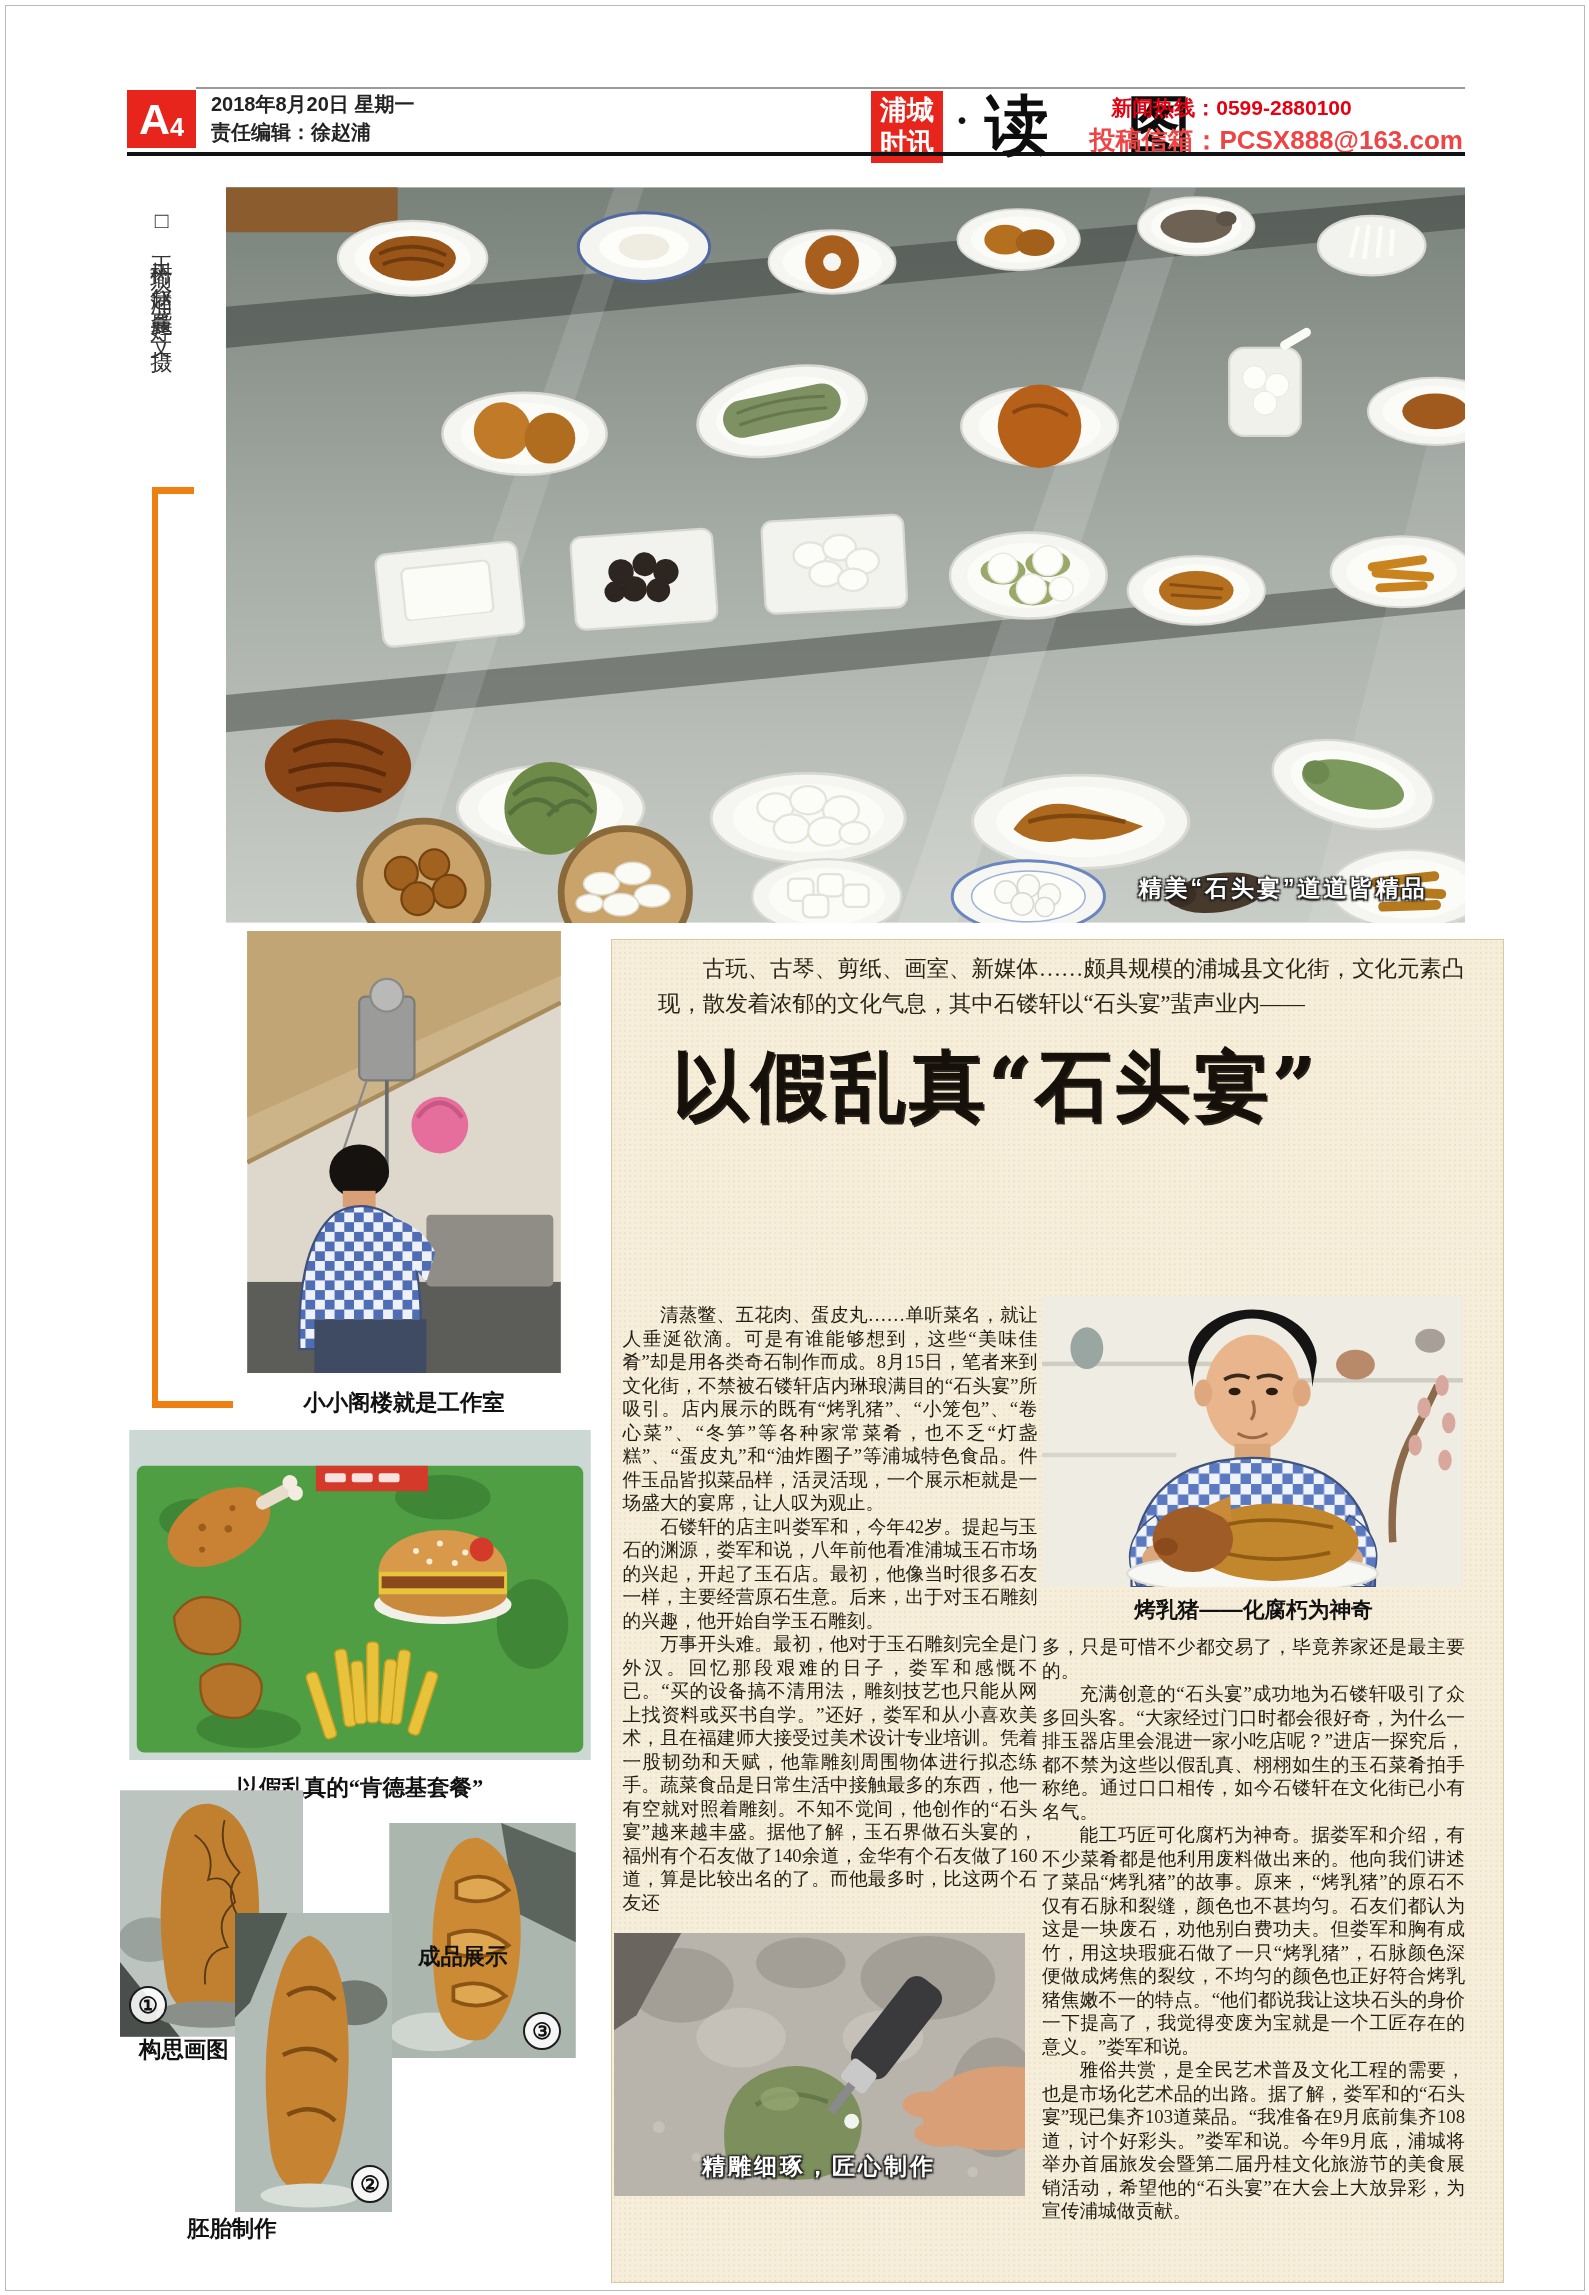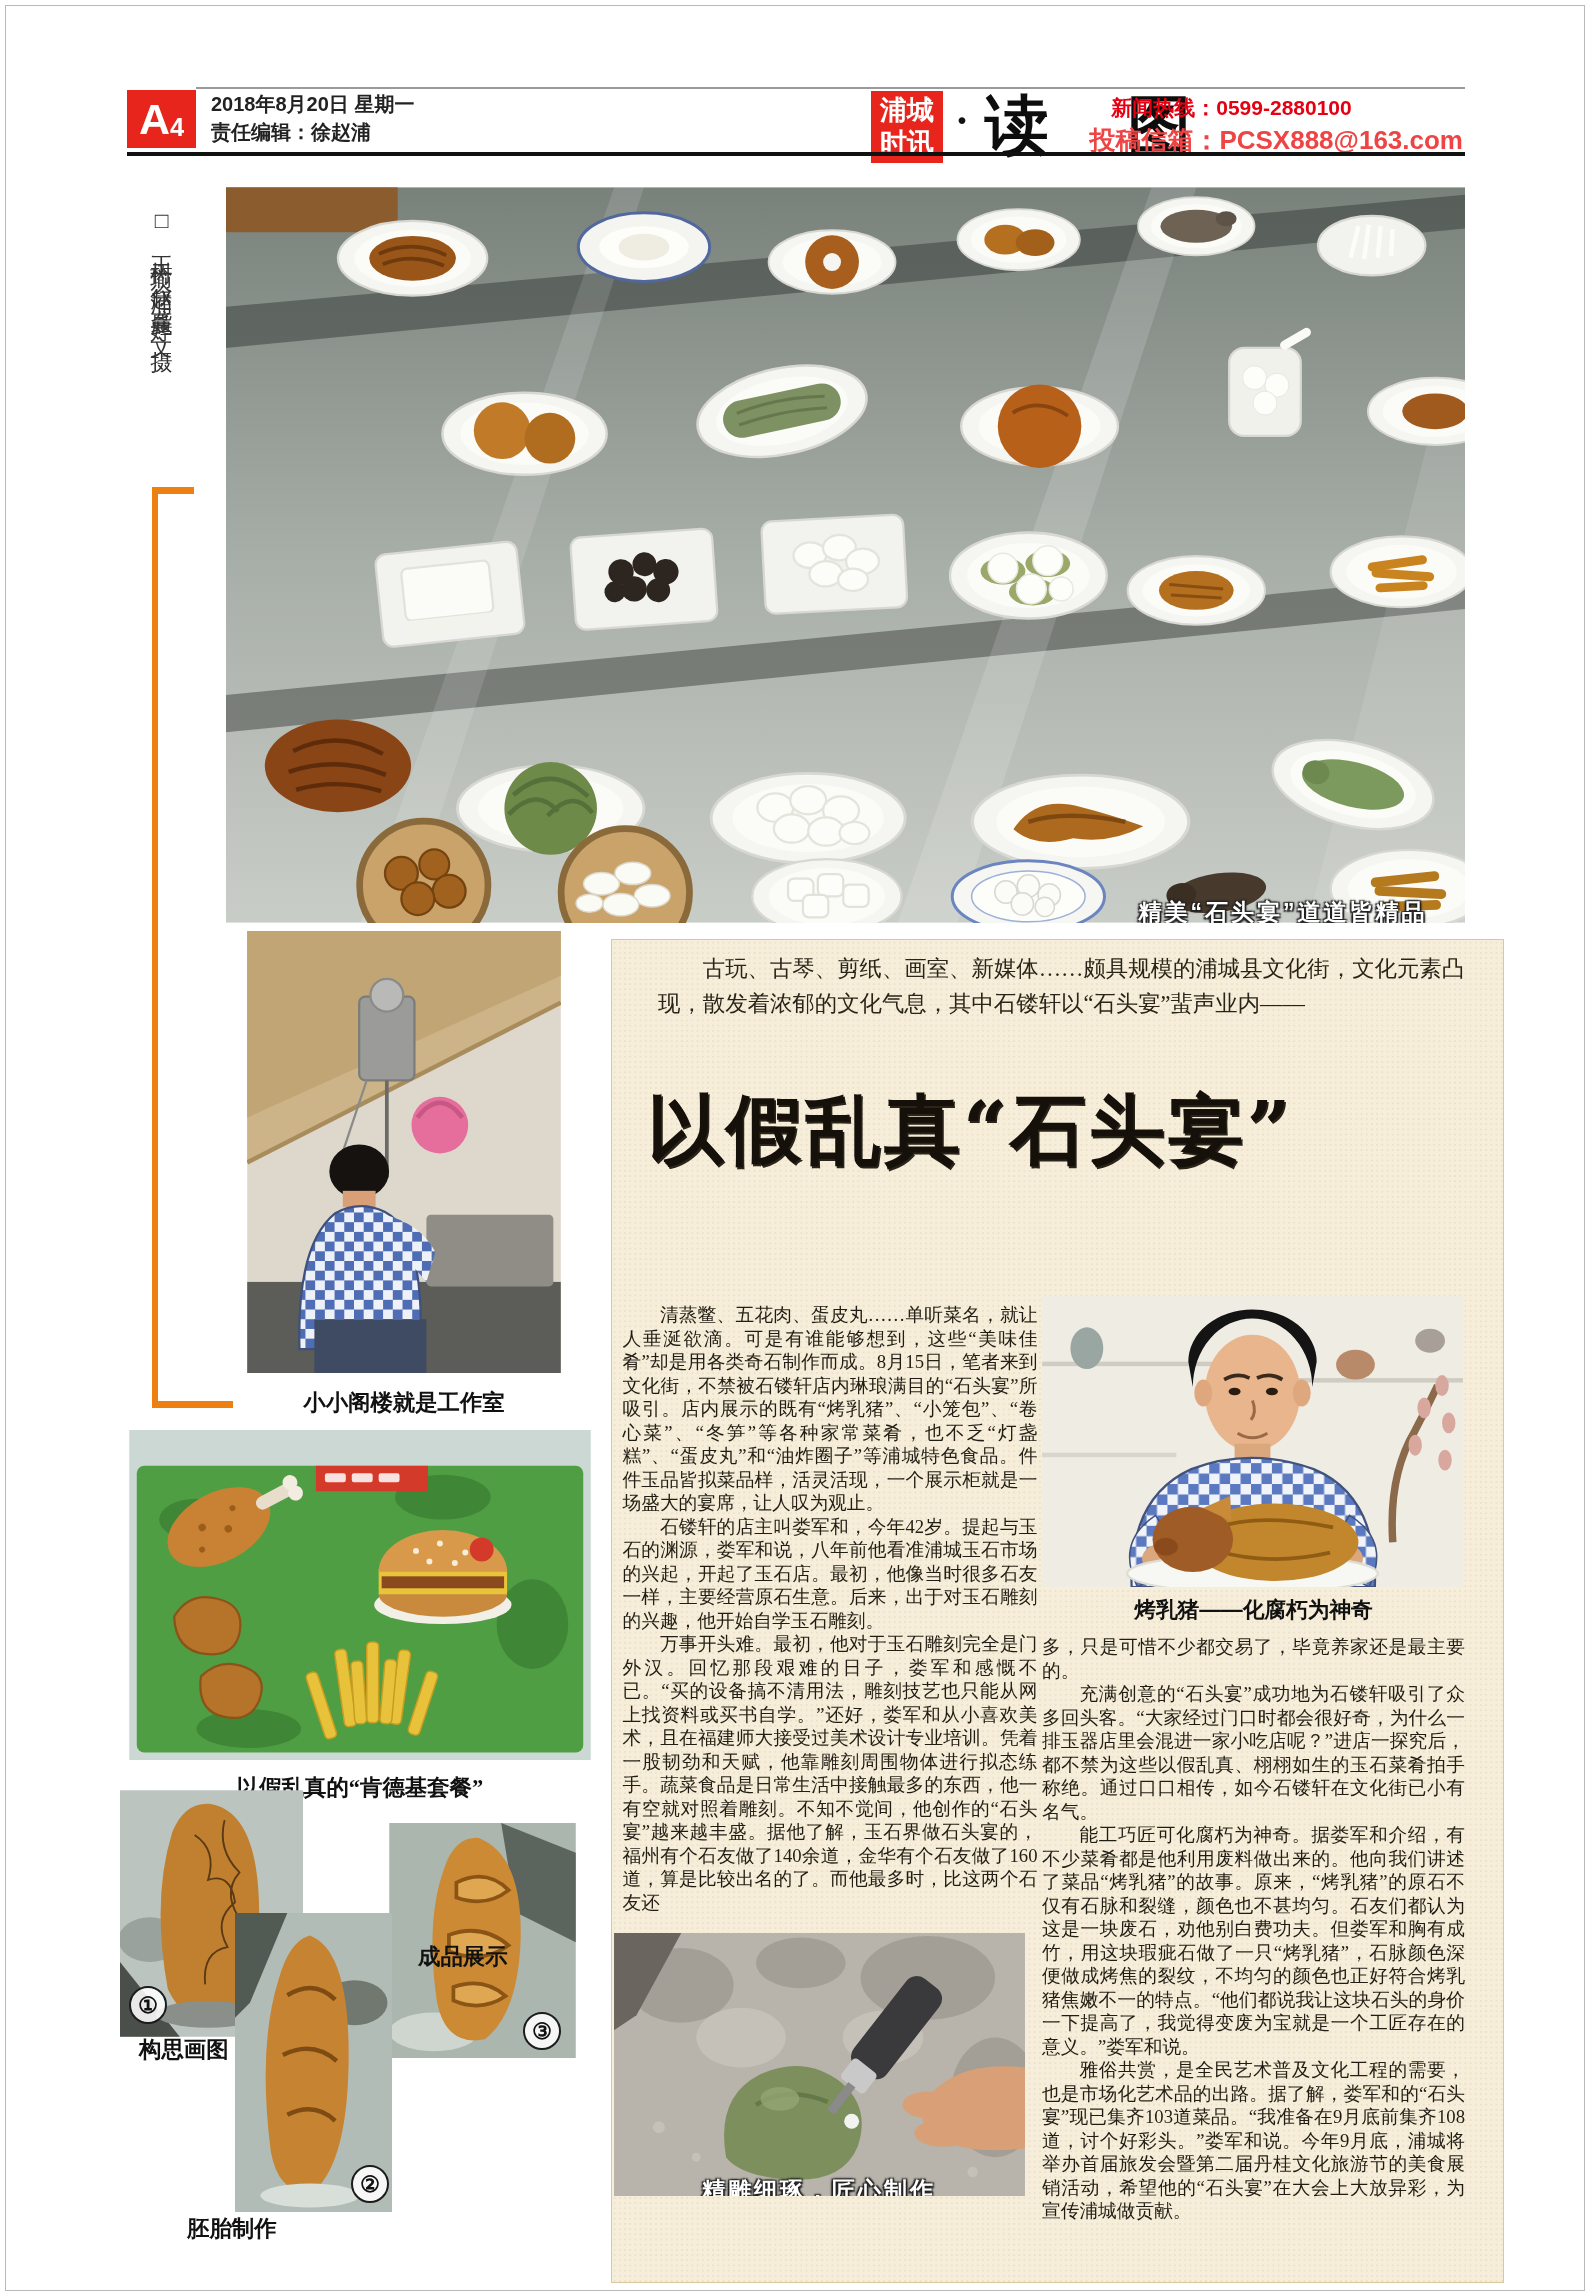--- a/index.html
+++ b/index.html
@@ -35,35 +35,35 @@
   .orange-bracket .tick-bot{position:absolute;left:0;bottom:0;width:75px;height:6.7px;background:#ee8012;}
 
   
   .photo{position:absolute;overflow:hidden;}
   .photo svg{display:block;}
   .caption{position:absolute;font-family:Liberation Serif, serif;font-weight:bold;
             font-size:22.4px;color:#111;}
   .caption.center{text-align:center;}
   .overlay-cap{position:absolute;font-family:"Liberation Sans",sans-serif;font-weight:bold;
             font-size:23px;color:#fff;letter-spacing:3px;
-            text-shadow:1.5px 1.5px 1.5px #222,-1.5px -1.5px 1.5px #222,1.5px -1.5px 1.5px #222,-1.5px 1.5px 1.5px #222;margin-top:24px;}
+            text-shadow:1.5px 1.5px 1.5px #222,-1.5px -1.5px 1.5px #222,1.5px -1.5px 1.5px #222,-1.5px 1.5px 1.5px #222;}
   .step-circle{position:absolute;width:34px;height:34px;border:2.2px solid #1c1c1c;border-radius:50%;
             background:rgba(255,255,255,.88);color:#111;font-family:"Liberation Sans",sans-serif;
             font-size:22.4px;font-weight:bold;display:flex;align-items:center;justify-content:center;}
 
   
   .panel{position:absolute;left:611px;top:939px;width:891px;height:1342px;background:#f6eeda;
          border:0.7px solid #d9c89f;
          background-image:radial-gradient(#ece1c2 0.7px,transparent 0.7px);background-size:5.2px 5.2px;}
   .intro{position:absolute;left:46px;top:10.5px;width:807px;font-size:22.4px;line-height:35px;
          text-indent:2em;color:#2a2418;}
   .headline{position:absolute;font-weight:900;color:#15100a;white-space:nowrap;
          font-family:"DejaVu Serif","Liberation Serif",serif;font-size:76px;letter-spacing:3px;
          text-shadow:1.5px 1.5px 0 #2a241a;}
-  .headline.l1{left:35px;top:96px;margin-top:44px;}
+  .headline.l1{left:60px;top:96px;}
   .headline.l2{left:139px;top:221px;}
   .col{position:absolute;font-size:18.7px;line-height:23.5px;text-align:justify;color:#221d14;}
   .col p{margin:0;text-indent:2em;}
   .col p.noindent{text-indent:0;}
   .col1{left:10.5px;top:363px;width:415px;}
   .col2{left:430px;top:695px;width:423px;}
   .portrait-cap{position:absolute;left:430px;top:655px;width:423px;text-align:center;
          font-family:"Liberation Sans",sans-serif;font-weight:bold;font-size:21.7px;color:#111;}
 </style>
 </head>

